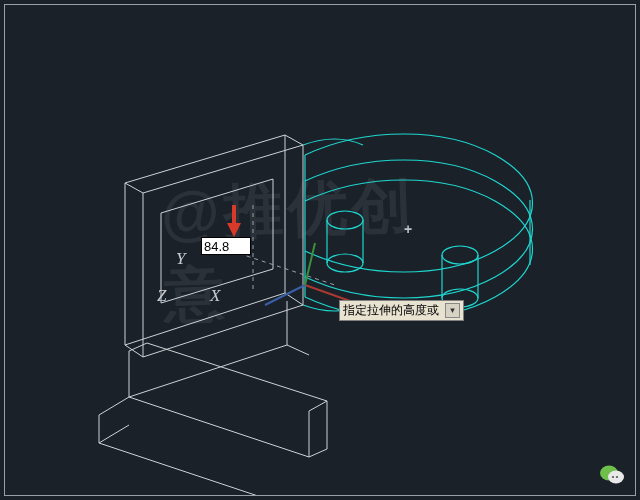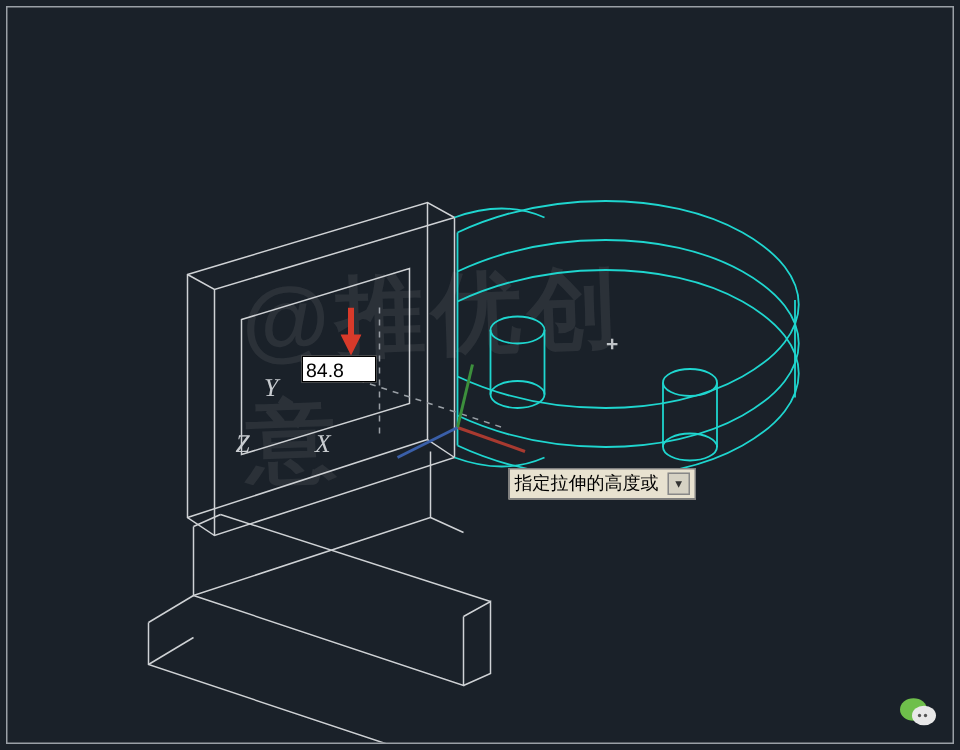--- a/index.html
+++ b/index.html
@@ -168,21 +168,21 @@
   </svg>
 
   <input class="dim-input" style="left: 196px; top: 232px;" value="84.8">
 
   <div class="ucs-plus" style="left:399px; top:216px">+</div>
 
   <div class="axis-label" style="left:171px; top:244px">Y</div>
   <div class="axis-label" style="left:205px; top:281px">X</div>
   <div class="axis-label" style="left:152px; top:281px">Z</div>
 
-  <div class="tooltip" style="left:334px; top:307px">
+  <div class="tooltip" style="left:334px; top:295px">
     <span>指定拉伸的高度或</span>
     <span class="tooltip-expand">▾</span>
   </div>
 
   <div class="footer">
     <svg class="chat-icon" viewBox="0 0 26 24">
       <ellipse cx="10" cy="10" rx="9" ry="7.5" fill="#6fbf4b"></ellipse>
       <ellipse cx="17" cy="14" rx="8" ry="6.5" fill="#e8e8e8"></ellipse>
       <circle cx="14" cy="14" r="1.1" fill="#555"></circle>
       <circle cx="18" cy="14" r="1.1" fill="#555"></circle>

